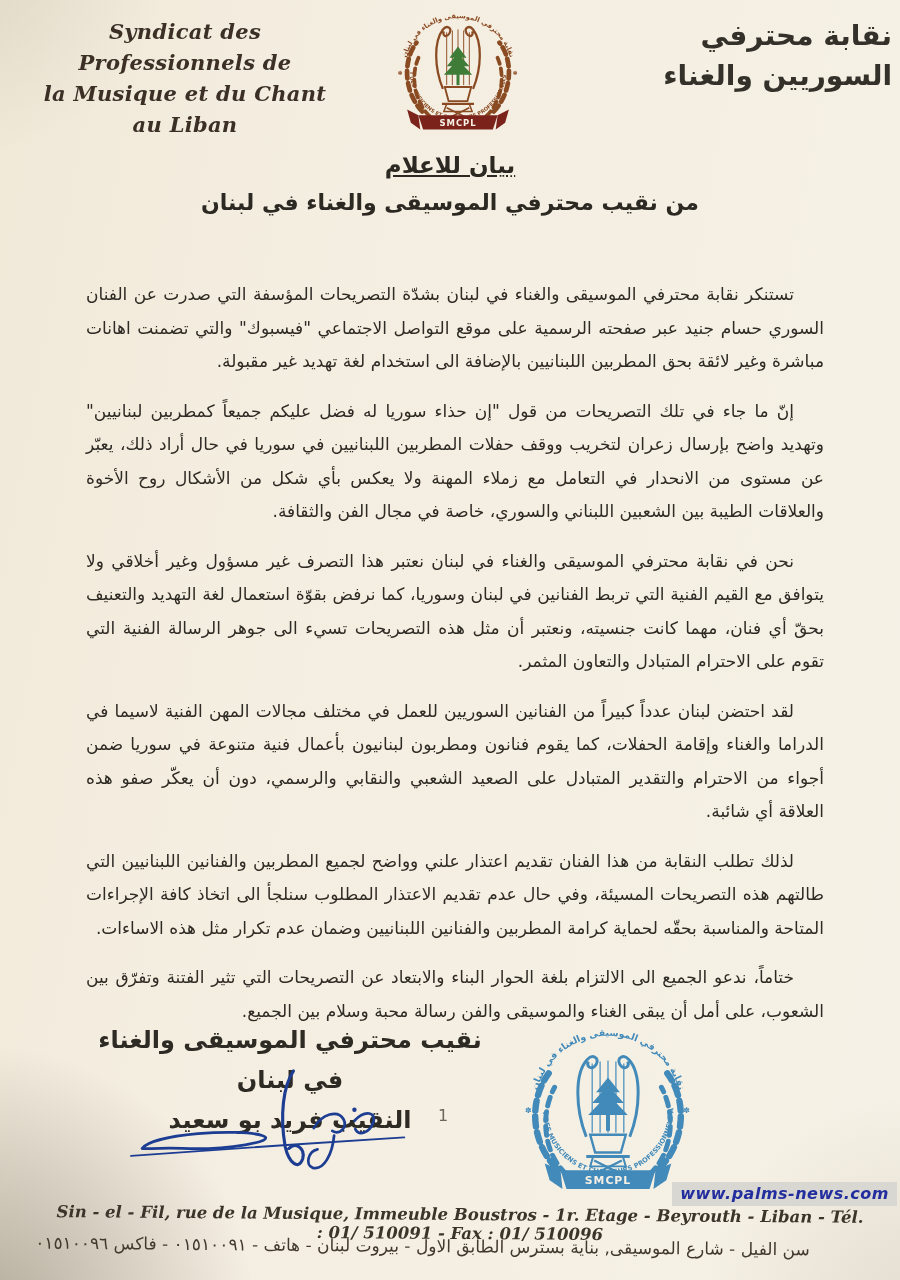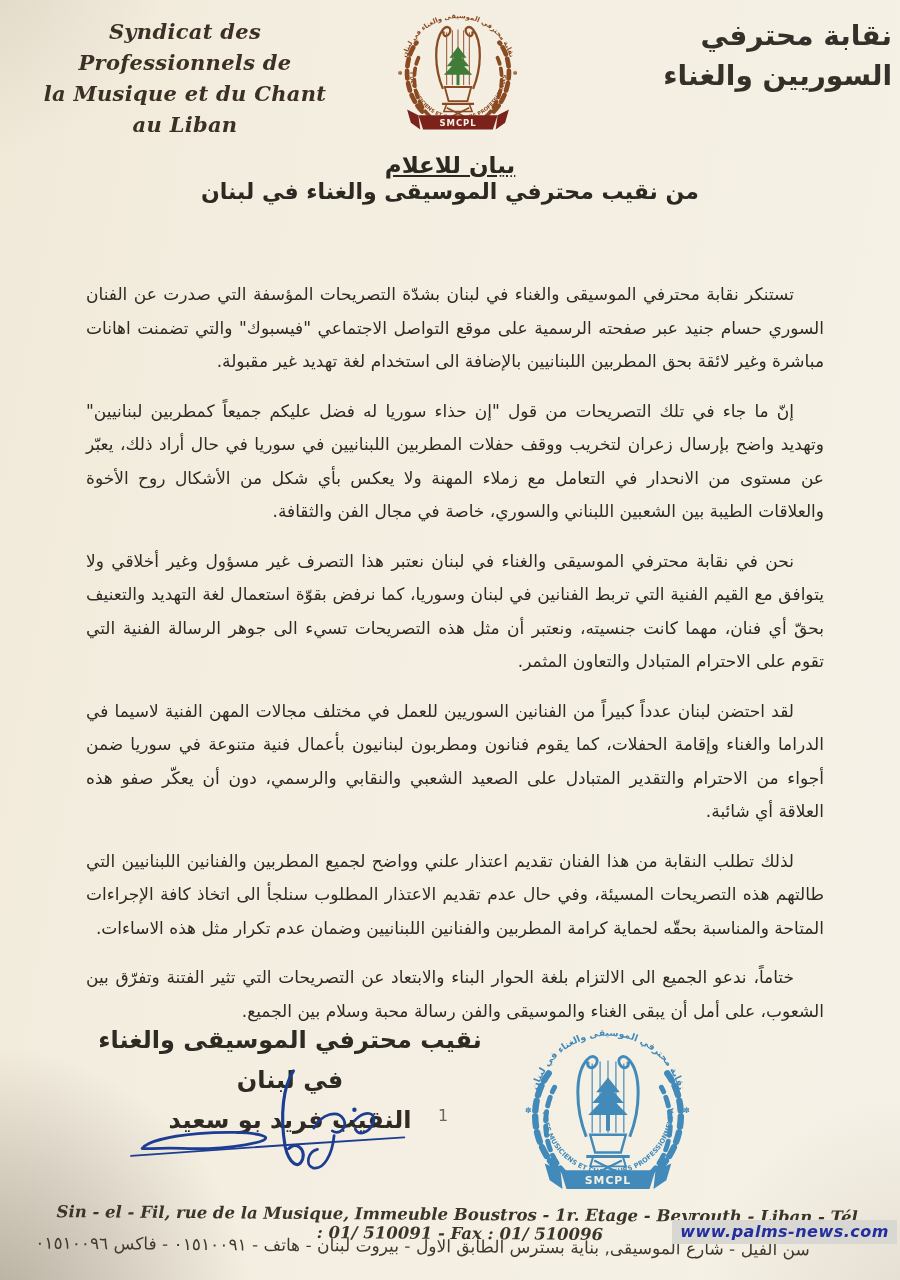--- a/index.html
+++ b/index.html
@@ -21,21 +21,21 @@
     font-size:21px;line-height:31px;color:#3c3026;letter-spacing:.3px;
   }
   .org-ar{
     right:8px;top:16px;width:252px;direction:rtl;
     font-weight:bold;font-size:28px;line-height:40px;color:#34302a;
   }
   .logo-box{left:392px;top:4px;width:132px;height:132px;}
   
   .title1{left:0;top:152px;width:100%;text-align:center;direction:rtl;
     font-weight:bold;font-size:23px;color:#2c2822;text-decoration:underline;}
-  .title2{left:0;top:179px;width:100%;text-align:center;direction:rtl;
+  .title2{left:0;top:190px;width:100%;text-align:center;direction:rtl;
     font-weight:bold;font-size:22px;color:#2c2822;}
   
   .body-text{
     right:60px;top:262px;width:770px;direction:rtl;text-align:justify;
     font-size:17px;line-height:33.5px;color:#2e2a24;
   }
   .body-text p{margin:16px;text-indent:30px;}
   
   .sig-block{left:88px;top:1020px;width:404px;text-align:center;direction:rtl;
     font-weight:bold;font-size:24px;line-height:40px;color:#2e2a24;}
@@ -47,21 +47,21 @@
   .footer-fr{
     left:55px;top:1205px;width:810px;text-align:center;
     font-family:"DejaVu Serif",serif;font-style:italic;font-weight:bold;
     font-size:16.5px;color:#3b342b;transform:rotate(.4deg);
   }
   .footer-ar{
     left:15px;top:1236px;width:815px;text-align:center;direction:rtl;
     font-size:17px;color:#42392d;transform:rotate(.5deg);
   }
   .watermark{
-    right:3px;top:1220px;padding:2px 8px 3px 8px;background:#d8d7d2;
+    right:3px;top:1182px;padding:2px 8px 3px 8px;background:#d8d7d2;
     color:#232e9e;font-weight:bold;font-style:italic;font-size:16px;
     letter-spacing:.5px;z-index:5;
   }
   
   .emblem{color:#8a4a22;}
   .emblem .cedar{fill:#3e7c38;}
   .emblem .banner{fill:#7b231b;}
   .stamp{color:#2e7fb5;}
   .stamp .cedar{fill:#2e7fb5;}
   .stamp .banner{fill:#2e7fb5;}

